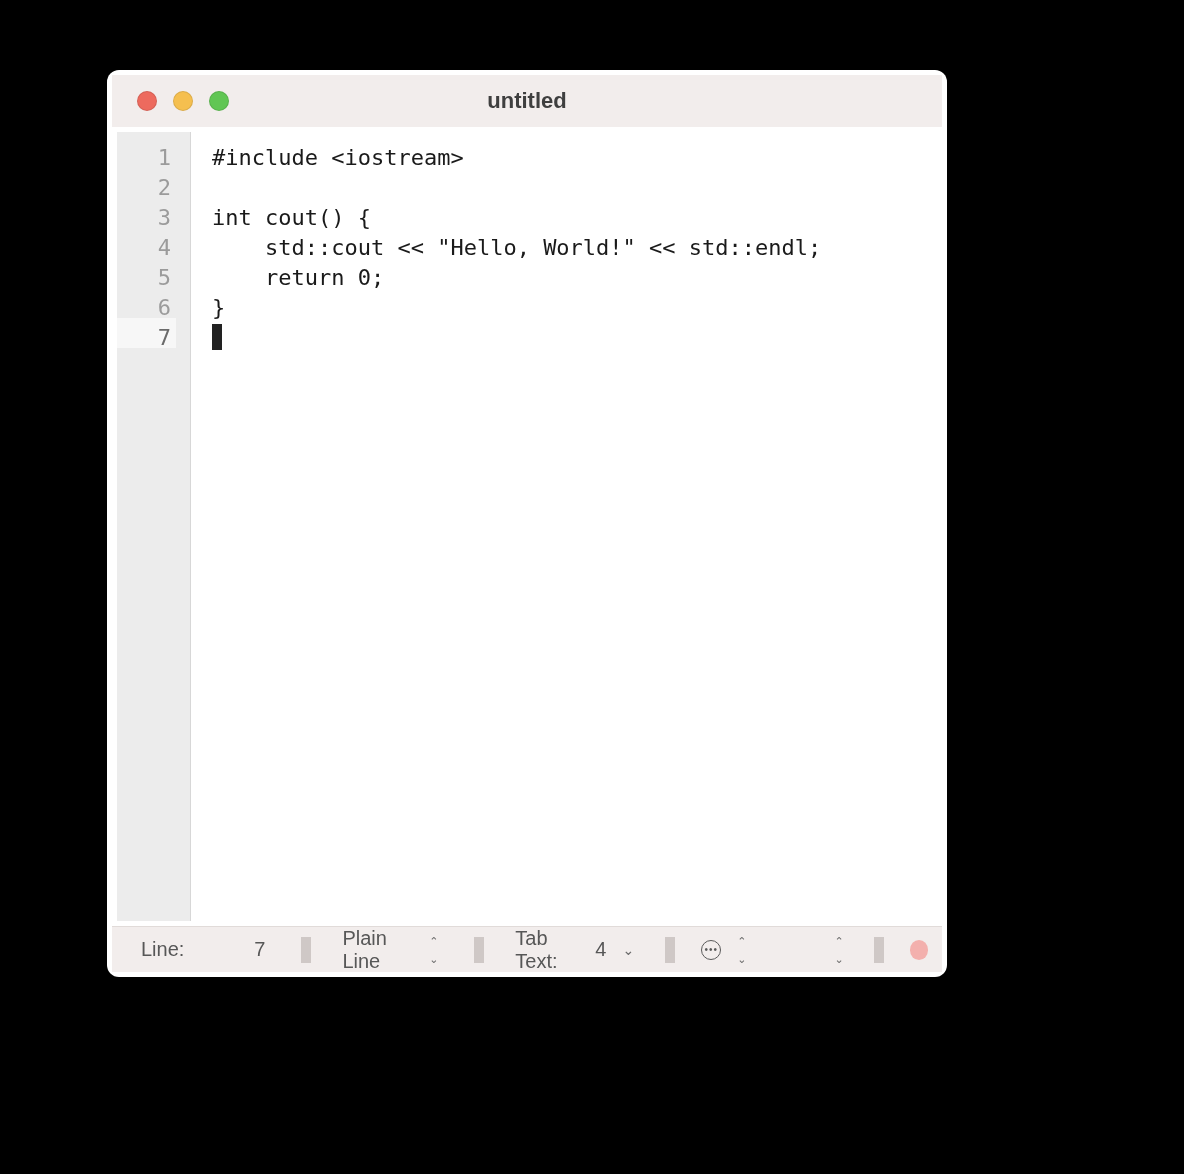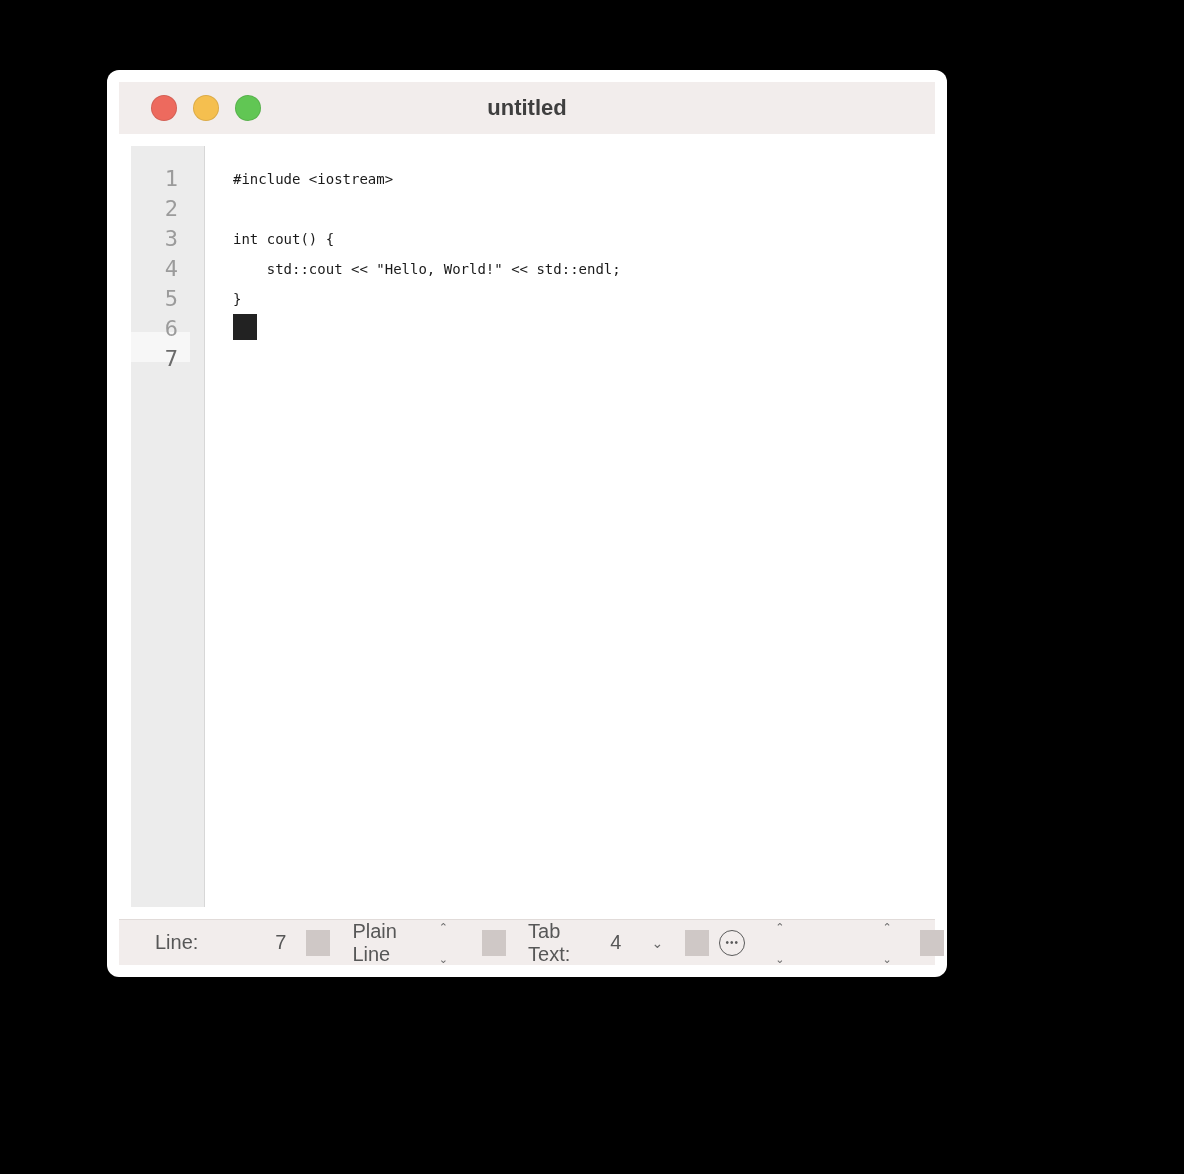--- a/index.html
+++ b/index.html
@@ -1,15 +1,15 @@
 <!DOCTYPE html>
 <html><head>
   <meta charset="utf-8">
   <style>
-    * { margin: 0; padding: 12px; box-sizing: border-box; }
+    * { margin: 0; padding: 5px; box-sizing: border-box; }
     html, body { width: 1184px; height: 1174px; background: #000; font-family: -apple-system, BlinkMacSystemFont, "Helvetica Neue", sans-serif; }
     .window {
       position: absolute;
       left: 107px;
       top: 70px;
       width: 840px;
       height: 907px;
       background: #fff;
       border-radius: 12px;
       box-shadow: 0 20px 60px rgba(0,0,0,0.5);
@@ -56,21 +56,21 @@
       border-right: 1px solid #d7d7d7;
       flex-shrink: 0;
       user-select: none;
     }
     .gutter .gline { height: 30px; line-height: 30px; }
     .gutter .gline.current { background: #f7f7f7; color: #6b6b6b; }
     .code-area {
       flex: 1;
       padding: 6px 0 0 16px;
       font-family: ui-monospace, Menlo, Consolas, monospace;
-      font-size: 14px;
+      font-size: 22px;
       color: #1a1a1a;
       position: relative;
       white-space: pre;
     }
     .code-area .cline { height: 30px; line-height: 30px; }
     .cursor {
       display: inline-block;
       width: 2px;
       height: 26px;
       background: #222;
@@ -79,21 +79,21 @@
     }
     .statusbar {
       height: 46px;
       background: #f2edec;
       border-top: 1px solid #e1dbd9;
       display: flex;
       align-items: center;
       padding: 0 14px;
       color: #575757;
       font-size: 20px;
-      gap: 0;
+      gap: 16px;
       flex-shrink: 0;
     }
     .sb-group { display: flex; align-items: center; height: 100%; padding: 0 10px; }
     .sb-sep { width: 1px; height: 26px; background: #cfc8c6; }
     .sb-line-label { min-width: 52px; }
     .sb-line-value { min-width: 86px; text-align: right; padding-right: 10px; }
     .stepper {
       display: inline-flex; flex-direction: column; line-height: 8px;
       font-size: 11px; color: #6b6b6b; margin-left: 6px;
     }
@@ -128,21 +128,21 @@
   <div class="editor-wrap">
     <div class="gutter" id="gutter">
         <div class="gline">1</div>
         <div class="gline">2</div>
         <div class="gline">3</div>
         <div class="gline">4</div>
         <div class="gline">5</div>
         <div class="gline">6</div>
         <div class="gline current">7</div>
       </div>
-    <div class="code-area" id="code"><div class="cline">#include &lt;iostream&gt;</div><div class="cline"></div><div class="cline">int cout() {</div><div class="cline">    std::cout &lt;&lt; "Hello, World!" &lt;&lt; std::endl;</div><div class="cline">}</div><div class="cline"><span class="cursor"></span></div></div>
+    <div class="code-area" id="code"><div class="cline">#include &lt;iostream&gt;</div><div class="cline"></div><div class="cline">int cout() {</div><div class="cline">    std::cout &lt;&lt; "Hello, World!" &lt;&lt; std::endl;</div><div class="cline">    return 0;</div><div class="cline">}</div><div class="cline"><span class="cursor"></span></div></div>
   </div>
 
   <div class="statusbar">
     <div class="sb-group">
       <span class="sb-line-label">Line:</span>
       <span class="sb-line-value">7</span>
     </div>
     <div class="sb-sep"></div>
     <div class="sb-group">
       <span>Plain Line</span>

